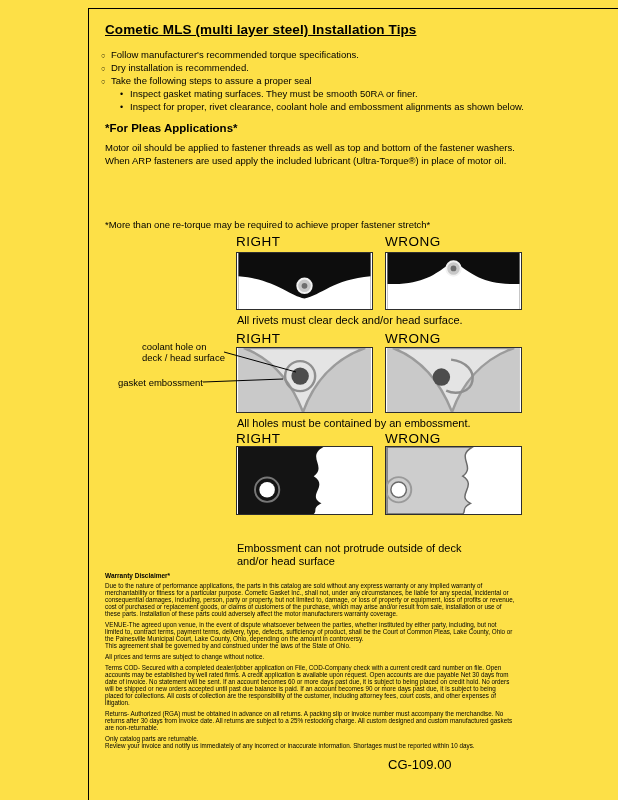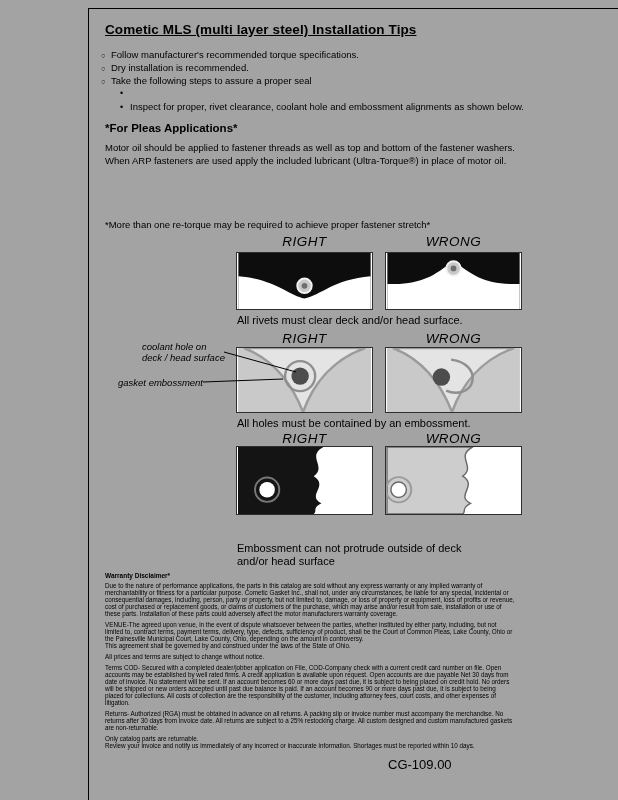--- a/index.html
+++ b/index.html
@@ -1,51 +1,51 @@
 <!DOCTYPE html>
 <html><head>
 <meta charset="utf-8">
 <style>
   * { margin:0; padding:0; box-sizing:border-box; }
   html,body { background:#ffffff; }
   .page {
-    position:relative; width:618px; height:800px; background:#a3a3a3;
+    position:relative; width:618px; height:800px; background:#fde047;
     font-family:"Liberation Sans", sans-serif; color:#000; overflow:hidden;
   }
   .frame {
     position:absolute; left:88px; top:8px; width:530px; height:792px;
     border-left:1.5px solid #000; border-top:1.5px solid #000;
   }
   .title {
     position:absolute; left:105px; top:22px;
     font-size:13.5px; font-weight:bold; text-decoration:underline; letter-spacing:.1px;
   }
   .bullets { position:absolute; left:101px; top:49px; }
   .b-row { display:flex; align-items:baseline; height:13px; font-size:9.5px; white-space:nowrap; }
   .b-row.sub { margin-left:19px; }
   .b-marker { flex:0 0 10px; width:10px; font-size:7.5px; }
   .b-marker.dot { font-size:9px; }
   .diesel-heading { position:absolute; left:105px; top:122px; font-size:11.5px; font-weight:bold; }
   .par { position:absolute; font-size:9.5px; line-height:12.5px; white-space:pre-line; width:460px; }
   #para1 { left:105px; top:142px; }
   #para2 { left:105px; top:176px; }
   #note  { left:105px; top:219px; width:460px; position:absolute; font-size:9.5px; }
-  .dg-label { position:absolute; width:137px; text-align:center; font-size:13.5px; letter-spacing:.5px;font-style:italic; }
+  .dg-label { position:absolute; width:137px; text-align:left; font-size:13.5px; letter-spacing:.5px; }
   .lbl-r1R { left:236px; top:234px; } .lbl-r1W { left:385px; top:234px; }
   .lbl-r2R { left:236px; top:331px; } .lbl-r2W { left:385px; top:331px; }
   .lbl-r3R { left:236px; top:431px; } .lbl-r3W { left:385px; top:431px; }
   svg.panel { position:absolute; border:1px solid #2e2e2e; background:#fff; display:block; }
   .p-r1R { left:236px; top:252px; } .p-r1W { left:385px; top:252px; }
   .p-r2R { left:236px; top:347px; } .p-r2W { left:385px; top:347px; }
   .p-r3R { left:236px; top:446px; } .p-r3W { left:385px; top:446px; }
   .caption { position:absolute; font-size:11px; line-height:13px; white-space:pre-line; }
   .cap1 { left:237px; top:314px; }
   .cap2 { left:237px; top:417px; }
   .cap3 { left:237px; top:518px;margin-top:24px; }
-  .pointer-label { position:absolute; font-size:9.5px; line-height:11px; white-space:pre-line;font-style:italic; }
+  .pointer-label { position:absolute; font-size:9.5px; line-height:11px; white-space:pre-line; }
   .pl-coolant { left:142px; top:341px; }
   .pl-emboss  { left:118px; top:377px; }
   .lines-overlay { position:absolute; left:0; top:0; pointer-events:none; }
   .legal { position:absolute; left:105px; top:572px; width:410px; font-size:6.3px; line-height:7px; }
   .legal h2 { font-size:6.5px; font-weight:bold; margin-bottom:3px; }
   .legal p { margin-bottom:4px; white-space:pre-line; }
   .footer { position:absolute; left:388px; top:757px; font-size:13px; }
 </style>
 </head>
 <body>
@@ -63,20 +63,21 @@
     <div class="b-row">
       <span class="b-marker">○</span>
       <span>Dry installation is recommended.</span>
     </div>
     <div class="b-row">
       <span class="b-marker">○</span>
       <span>Take the following steps to assure a proper seal</span>
     </div>
     <div class="b-row sub">
       <span class="b-marker dot">•</span>
+      <span>Inspect gasket mating surfaces.  They must be smooth 50RA or finer.</span>
     </div>
     <div class="b-row sub">
       <span class="b-marker dot">•</span>
       <span>Inspect for proper, rivet clearance, coolant hole and embossment alignments as shown below.</span>
     </div>
   </div>
 
   <div class="diesel-heading">*For Pleas Applications*</div>
   <div class="par" id="para1">Motor oil should be applied to fastener threads as well as top and bottom of the fastener washers.
 When ARP fasteners are used apply the included lubricant (Ultra-Torque®) in place of motor oil.</div>

